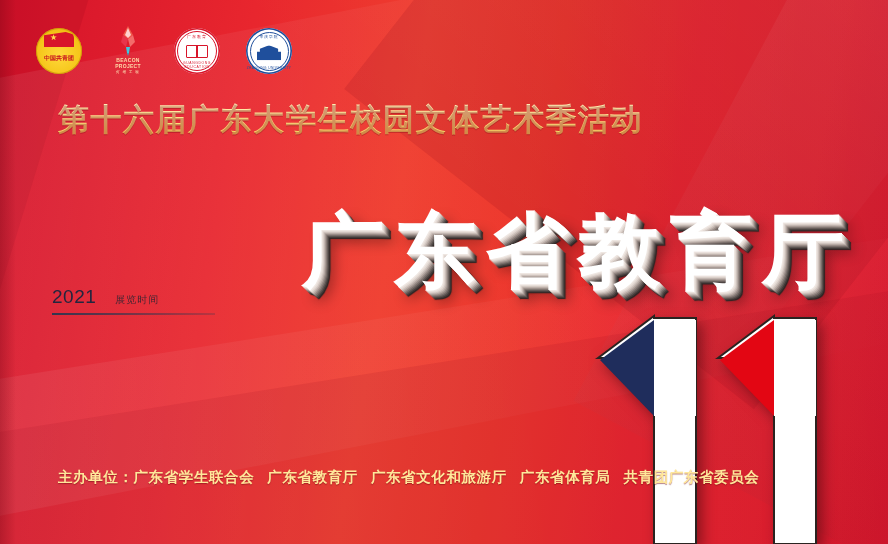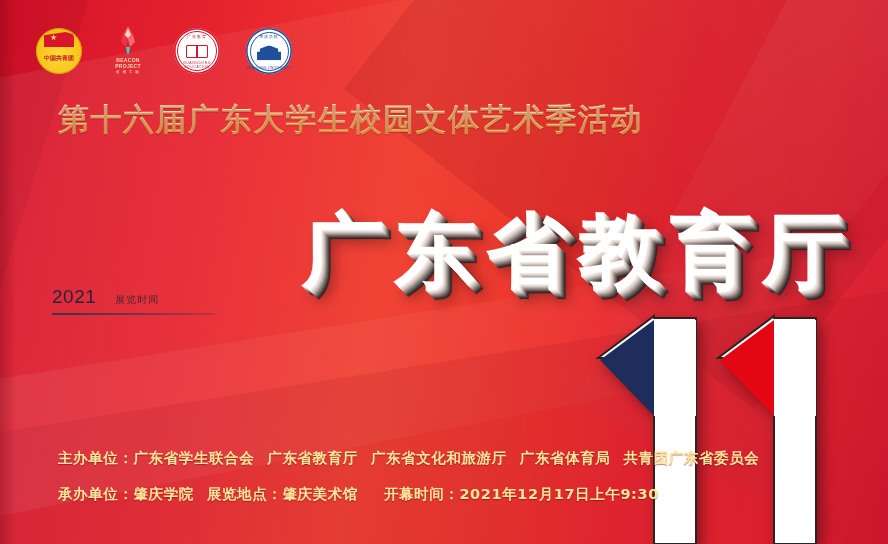--- a/index.html
+++ b/index.html
@@ -401,18 +401,15 @@
       <span class="date-year">2021</span>
       <span class="date-cn">展览时间</span>
     </div>
     <div class="date-rule"></div>
   </div>
 
   <div id="footer">
     <div class="foot-line l1">
       <span>主办单位：</span><span>广东省学生联合会</span><span class="gap"></span><span>广东省教育厅</span><span class="gap"></span><span>广东省文化和旅游厅</span><span class="gap"></span><span>广东省体育局</span><span class="gap"></span><span>共青团广东省委员会</span>
     </div>
-    <div class="foot-line l2">
-      <span>承办单位：</span><span>肇庆学院</span><span class="gap"></span><span>展览地点：</span><span>肇庆美术馆</span><span class="gap"></span><span class="gap"></span><span>开幕时间：</span><span>2021年12月17日上午9:30</span>
-    </div>
   </div>
 
 </div>
 
 </body></html>

